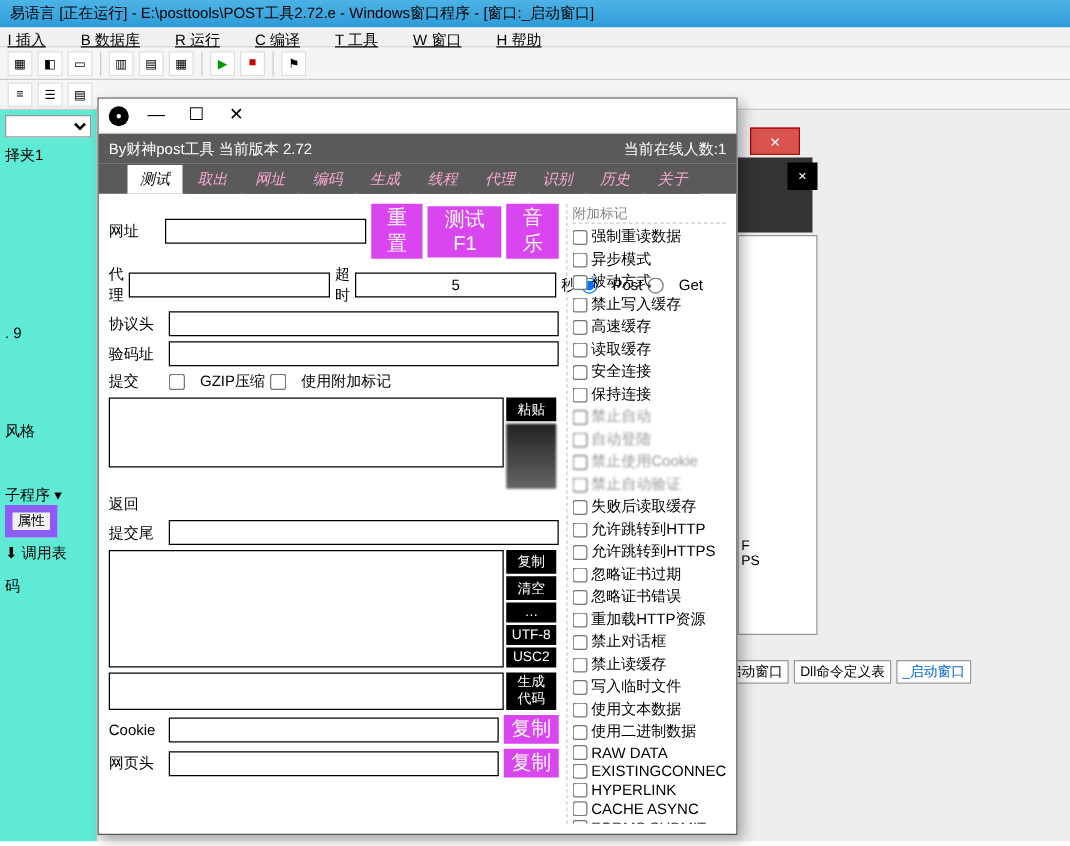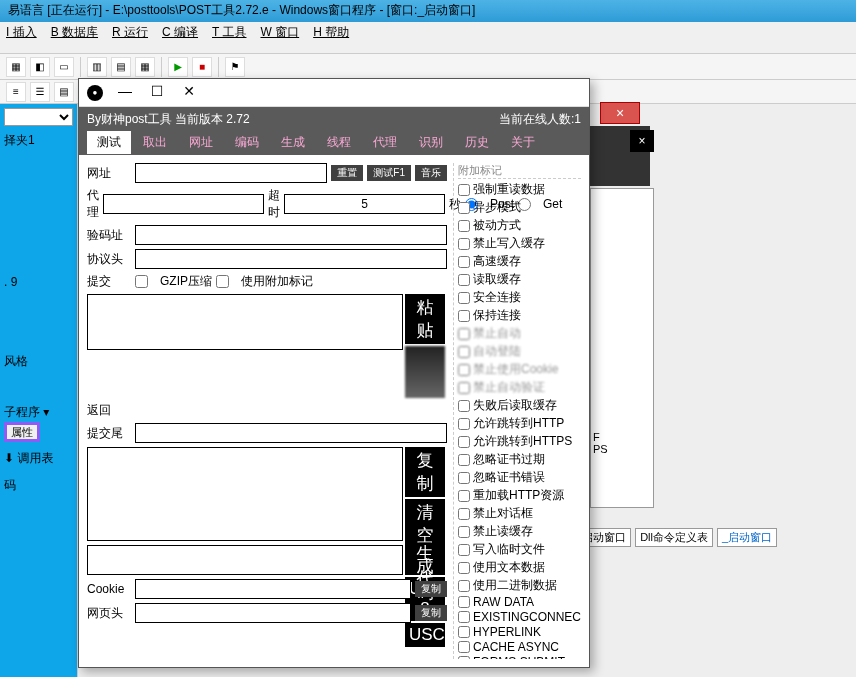--- a/index.html
+++ b/index.html
@@ -1,60 +1,60 @@
 <!DOCTYPE html>
 <html><head>
 <meta charset="utf-8">
 <style>
 * { box-sizing: border-box; margin: 0; padding: 0; font-family: "SimSun", "Microsoft YaHei", sans-serif; }
 body { width: 856px; height: 677px; background: #fff; overflow: hidden; position: relative; font-size: 12px; }
 
 
 .ide-titlebar { background: linear-gradient(#4db3e6, #2e9bd6); height: 22px; color: #000; padding: 2px 8px; font-size: 12px; }
-.ide-menubar { background: #f0f0f0; height: 32px; padding: 2px 6px; display: flex; gap: 14px; border-bottom: 1px solid #ccc; }
+.ide-menubar { background: #f0f0f0; height: 16px; padding: 2px 6px; display: flex; gap: 28px; border-bottom: 1px solid #ccc; }
 .ide-menubar span { text-decoration: underline; }
 .ide-toolbar { background: #f5f5f5; height: 26px; display: flex; align-items: center; gap: 4px; padding: 0 6px; border-bottom: 1px solid #ccc; }
 .tb-btn { width: 20px; height: 20px; border: 1px solid #ddd; background: #fff; display: inline-flex; align-items: center; justify-content: center; font-size: 10px; }
 .tb-sep { width: 1px; height: 20px; background: #ccc; margin: 0 2px; }
 .ide-toolbar2 { background: #f5f5f5; height: 24px; border-bottom: 1px solid #ccc; display: flex; align-items: center; gap: 4px; padding: 0 6px; }
 
 .ide-body { display: flex; height: calc(100% - 92px); }
-.ide-left { width: 78px; border-right: 1px solid #ccc; background: #0ea5e9; padding: 4px; font-size: 12px; }
+.ide-left { width: 78px; border-right: 1px solid #ccc; background: #5eead4; padding: 4px; font-size: 12px; }
 .ide-left .combo { width: 100%; border: 1px solid #999; background: #fff; font-size: 11px; height: 18px; }
 .ide-left .lbl { margin: 6px 0 2px; }
 .ide-left .row { margin-top: 4px; }
-.ide-left .btn-sm { border: 3px solid #8b5cf6; background: #f0f0f0; padding: 1px 4px; font-size: 11px; }
+.ide-left .btn-sm { border: 6px solid #8b5cf6; background: #f0f0f0; padding: 1px 4px; font-size: 11px; }
 
 .ide-main { flex: 1; position: relative; background: #eee; }
 
 
 .postwin { position: absolute; left: 78px; top: 78px; width: 512px; height: 590px; background: #fff; border: 1px solid #555; box-shadow: 4px 4px 10px rgba(0,0,0,.3); z-index: 100; }
 .postwin-title { height: 28px; background: #fff; display: flex; align-items: center; padding: 0 8px; border-bottom: 1px solid #ddd; }
 .postwin-title .ico { width: 16px; height: 16px; background: #000; border-radius: 50%; margin-right: 6px; display: flex; align-items: center; justify-content: center; color: #fff; font-size: 8px; }
 .postwin-title .ttl { font-weight: bold; flex: 1; }
 .postwin-title .winbtn { width: 32px; height: 20px; text-align: center; font-size: 14px; cursor: pointer; }
 
 .postwin-header { background: #5a5a5a; color: #fff; height: 24px; display: flex; align-items: center; padding: 0 8px; font-size: 12px; }
 .postwin-header .left { flex: 1; }
 .postwin-header .right { }
 
-.tabstrip { background: #5a5a5a; height: 24px; display: flex; align-items: flex-start; padding-left: 8px; }
+.tabstrip { background: #5a5a5a; height: 24px; display: flex; align-items: center; padding-left: 23px; font-style: italic; }
 .tab { background: #5a5a5a; color: #f9a8d4; padding: 3px 10px; font-size: 12px; cursor: pointer; position: relative; margin-right: 2px; }
 .tab.active { background: #fff; color: #000; }
 .tab::after { content: ""; position: absolute; right: -6px; top: 0; border-left: 6px solid transparent; border-bottom: 20px solid transparent; }
 
 .postwin-body { padding: 8px; display: flex; gap: 6px; height: calc(100% - 76px); }
 .form-col { width: 360px; display: flex; flex-direction: column; gap: 4px; }
 .check-col { flex: 1; border-left: 1px dashed #ccc; padding-left: 4px; overflow: hidden; }
 
 .frow { display: flex; align-items: center; gap: 4px; }
 .flbl { width: 44px; font-size: 12px; text-align: left; }
 .finput { border: 1px solid #000; height: 20px; flex: 1; padding: 0 2px; font-size: 12px; }
-.fbtn { background: #404040; color: #fff; border: none; padding: 1px 6px; font-size: 10px; cursor: pointer; }
-.fbtn-sm { background: #000; color: #fff; border: none; padding: 2px 4px; font-size: 17px; cursor: pointer; display: block; width: 40px; margin-bottom: 2px; text-align: center; }
+.fbtn { background: #d946ef; color: #fff; border: none; padding: 1px 6px; font-size: 16px; cursor: pointer; }
+.fbtn-sm { background: #000; color: #fff; border: none; padding: 2px 4px; font-size: 11px; cursor: pointer; display: block; width: 40px; margin-bottom: 2px; text-align: center; }
 .radio-lbl { font-size: 12px; display: flex; align-items: center; gap: 12px; }
 .radio-lbl input { margin: 0; }
 
 .ftextarea { border: 1px solid #000; height: 56px; resize: none; font-size: 12px; padding: 2px; }
 .rightside { display: flex; gap: 2px; }
 .rightside .ta { flex: 1; }
 .rightside .btns { width: 42px; display: flex; flex-direction: column; }
 .blurimg { width: 40px; height: 52px; background: linear-gradient(#222, #666); filter: blur(1px); }
 
 .checklist-title { font-size: 11px; color: #888; border-bottom: 1px dashed #ccc; margin-bottom: 2px; }
@@ -183,26 +183,26 @@
             <input type="radio" checked="" style="">
             <span>Post</span>
           </label>
         <label class="radio-lbl">
             <input type="radio" style="">
             <span>Get</span>
           </label>
       </div>
 
       <div class="frow">
+        <div class="flbl">协议头</div>
+        <input class="finput" style="">
+      </div>
+
+      <div class="frow">
         <div class="flbl">验码址</div>
-        <input class="finput" style="">
-      </div>
-
-      <div class="frow">
-        <div class="flbl">协议头</div>
         <input class="finput" style="">
       </div>
 
       <div class="frow">
         <div class="flbl">提交</div>
         <label class="radio-lbl">
             <input type="checkbox" style="">
             <span>GZIP压缩</span>
           </label>
         <label class="radio-lbl">

